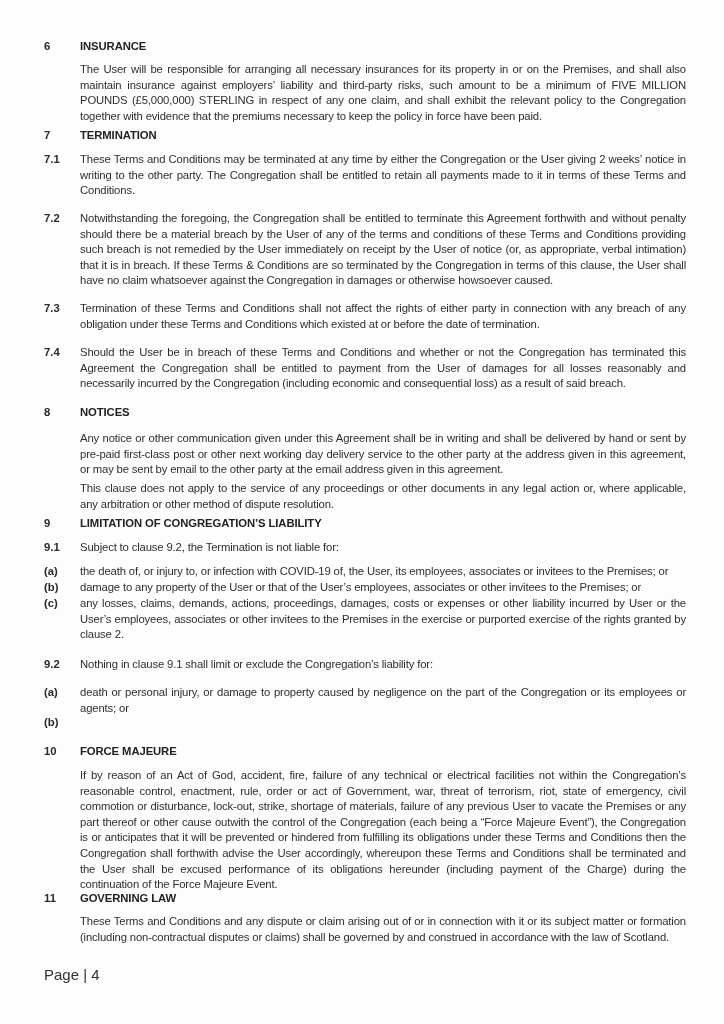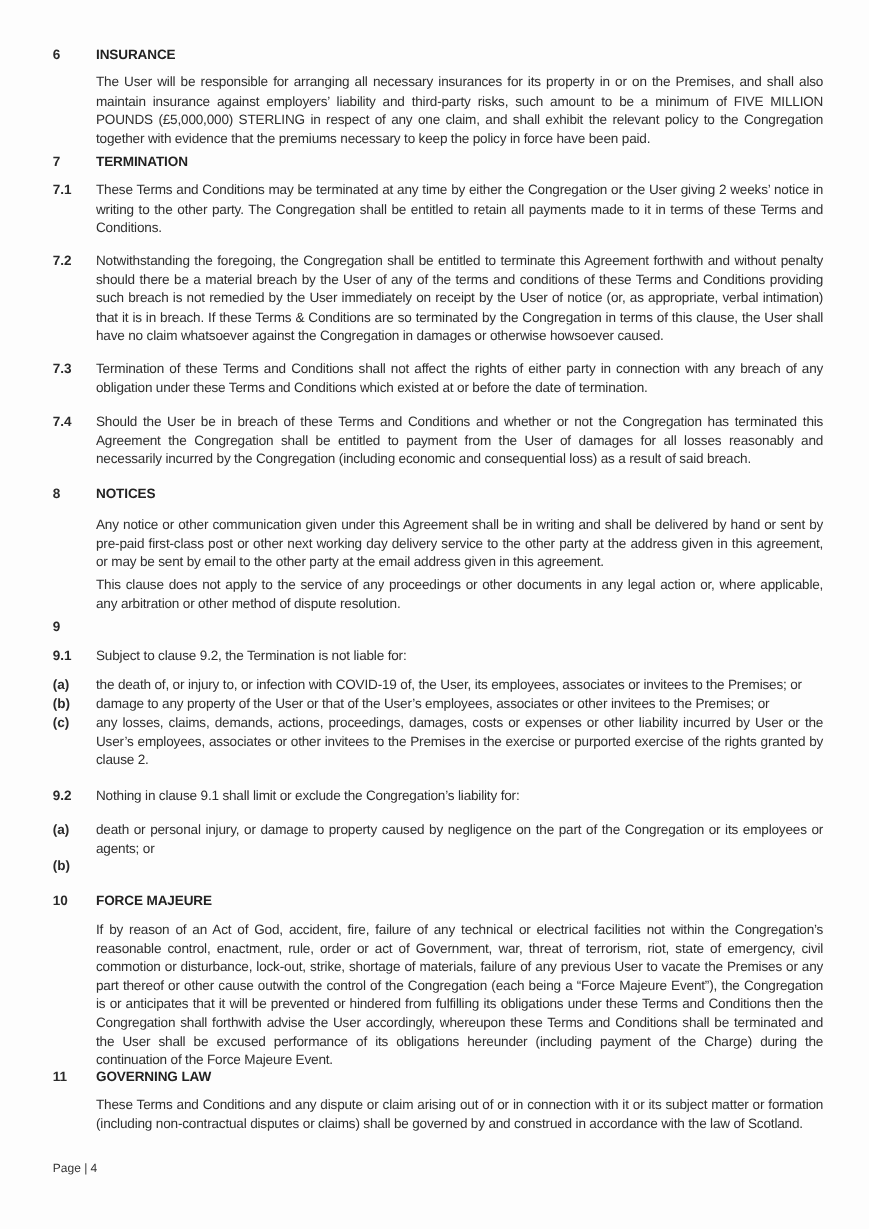--- a/index.html
+++ b/index.html
@@ -47,21 +47,21 @@
       width: 606px;
       font-size: 11.3px;
       line-height: 15.6px;
       text-align: justify;
       color: #2e2e2e;
       letter-spacing: -0.15px;
     }
     .footer {
       position: absolute;
       left: 44px;
-      font-size: 10px;
+      font-size: 15px;
       line-height: 15.6px;
       color: #333;
     }
   </style>
 </head>
 <body>
 
 <div class="page">
 
   <div class="num bold" style="top:39px">6</div>
@@ -82,20 +82,21 @@
 
   <div class="num" style="top:345px">7.4</div>
   <div class="para" style="top:345px">Should the User be in breach of these Terms and Conditions and whether or not the Congregation has terminated this Agreement the Congregation shall be entitled to payment from the User of damages for all losses reasonably and necessarily incurred by the Congregation (including economic and consequential loss) as a result of said breach.</div>
 
   <div class="num bold" style="top:405px">8</div>
   <div class="heading" style="top:405px">NOTICES</div>
   <div class="para" style="top:431px">Any notice or other communication given under this Agreement shall be in writing and shall be delivered by hand or sent by pre-paid first-class post or other next working day delivery service to the other party at the address given in this agreement, or may be sent by email to the other party at the email address given in this agreement.</div>
   <div class="para" style="top:481px">This clause does not apply to the service of any proceedings or other documents in any legal action or, where applicable, any arbitration or other method of dispute resolution.</div>
 
   <div class="num bold" style="top:516px">9</div>
+  <div class="heading" style="top:516px">LIMITATION OF CONGREGATION’S LIABILITY</div>
 
   <div class="num" style="top:540px">9.1</div>
   <div class="para" style="top:540px">Subject to clause 9.2, the Termination is not liable for:</div>
 
   <div class="num" style="top:564px">(a)</div>
   <div class="para" style="top:564px">the death of, or injury to, or infection with COVID-19 of, the User, its employees, associates or invitees to the Premises; or</div>
 
   <div class="num" style="top:580px">(b)</div>
   <div class="para" style="top:580px">damage to any property of the User or that of the User’s employees, associates or other invitees to the Premises; or</div>
 

